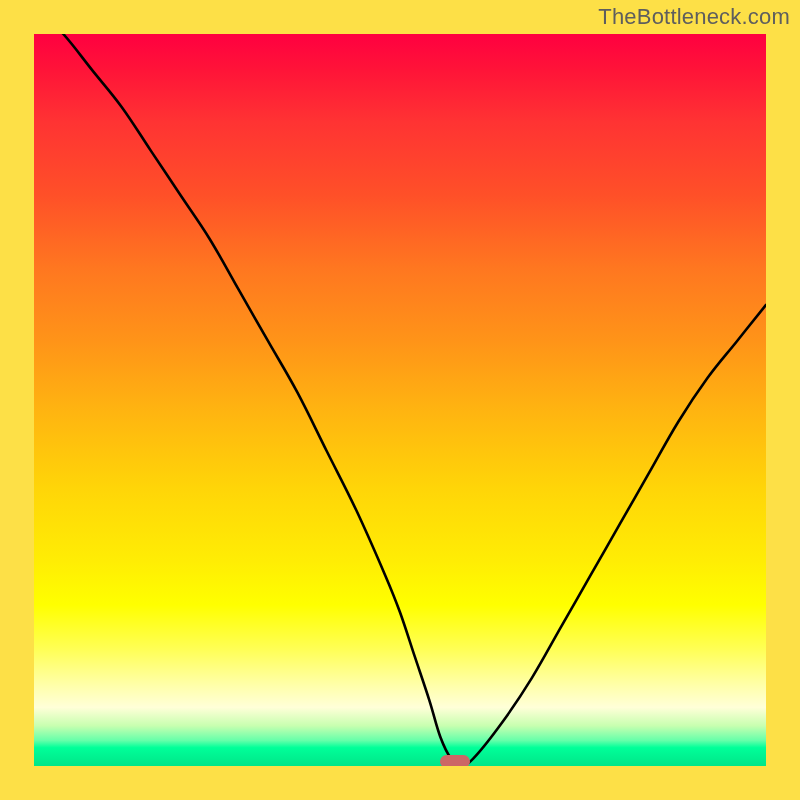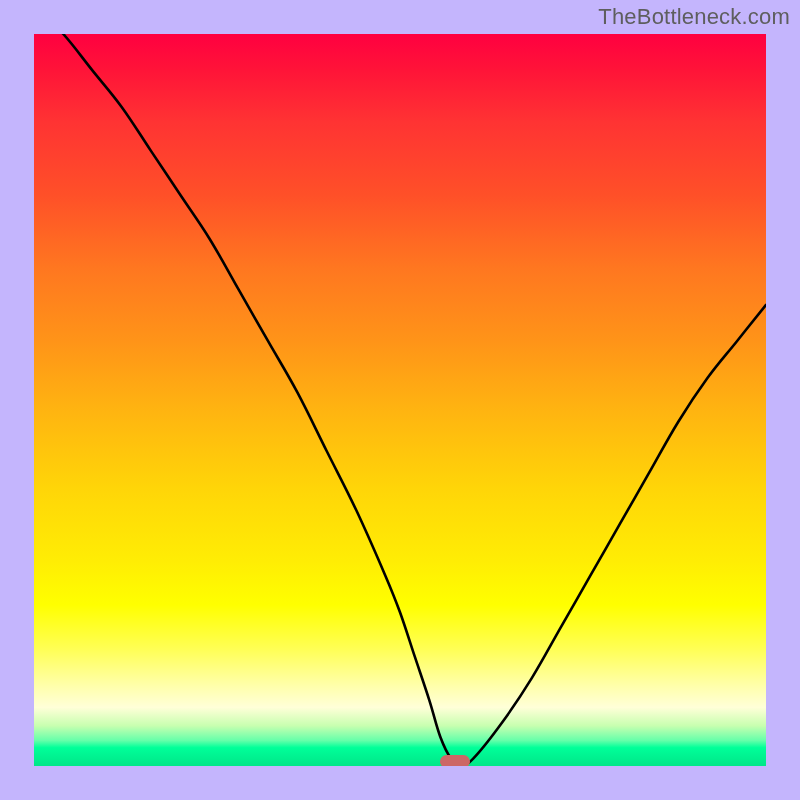--- a/index.html
+++ b/index.html
@@ -7,21 +7,21 @@
     padding: 0;
     width: 800px;
     height: 800px;
     background: #ffffff;
     overflow: hidden;
   }
   .chart-container {
     position: relative;
     width: 800px;
     height: 800px;
-    background: #c4b5fd;
+    background: #fde047;
   }
   .watermark {
     position: absolute;
     top: 4px;
     right: 10px;
     font-family: Arial, Helvetica, sans-serif;
     font-size: 22px;
     font-weight: 500;
     color: #5e5e5e;
     z-index: 10;

